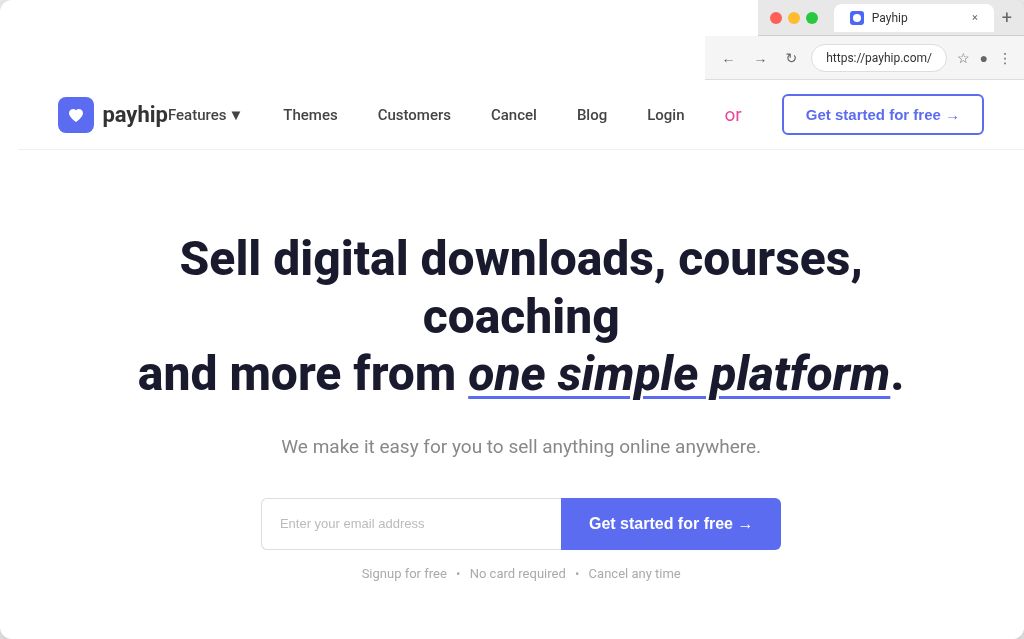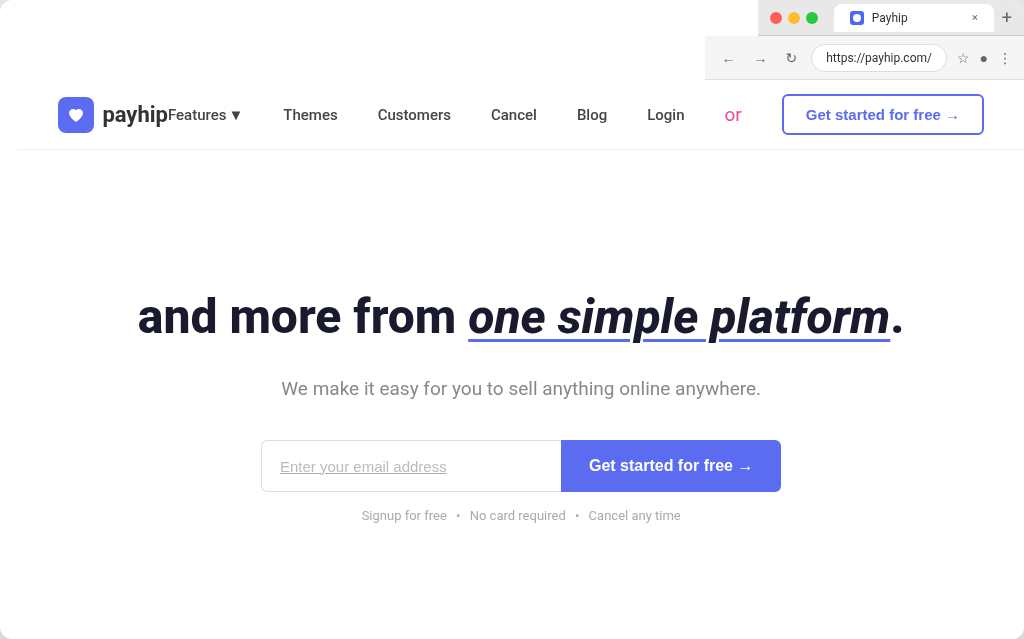--- a/index.html
+++ b/index.html
@@ -258,24 +258,23 @@
       margin-bottom: 16px;
     }
 
     .email-input {
       width: 300px;
       height: 52px;
       border: 1.5px solid #ddd;
       border-right: none;
       border-radius: 6px 0 0 6px;
       padding: 0 18px;
-      font-size: 15px;
+      font-size: 13px;
       color: #aaa;
       outline: none;
-      text-decoration: underline;
     }
 
     .email-input::placeholder {
       color: #bbb;
     }
 
     .hero-cta-btn {
       background: #5b6cf0;
       color: white;
       border: none;
@@ -387,21 +386,21 @@
           <span class="nav-separator">or</span>
         </li>
         <li>
           <button class="cta-btn">Get started for free →</button>
         </li>
       </ul>
     </nav>
 
     <section class="hero">
       <h1 class="hero-headline">
-        <br>
+        <span>Sell digital downloads, courses, coaching</span><br>
         <span>and more from </span><span class="underline-text">one simple platform</span><span>.</span>
       </h1>
 
       <p class="hero-sub">We make it easy for you to sell anything online anywhere.</p>
 
       <div class="hero-form">
         <input type="email" class="email-input" placeholder="Enter your email address" style="">
         <button class="hero-cta-btn">Get started for free →</button>
       </div>
 

